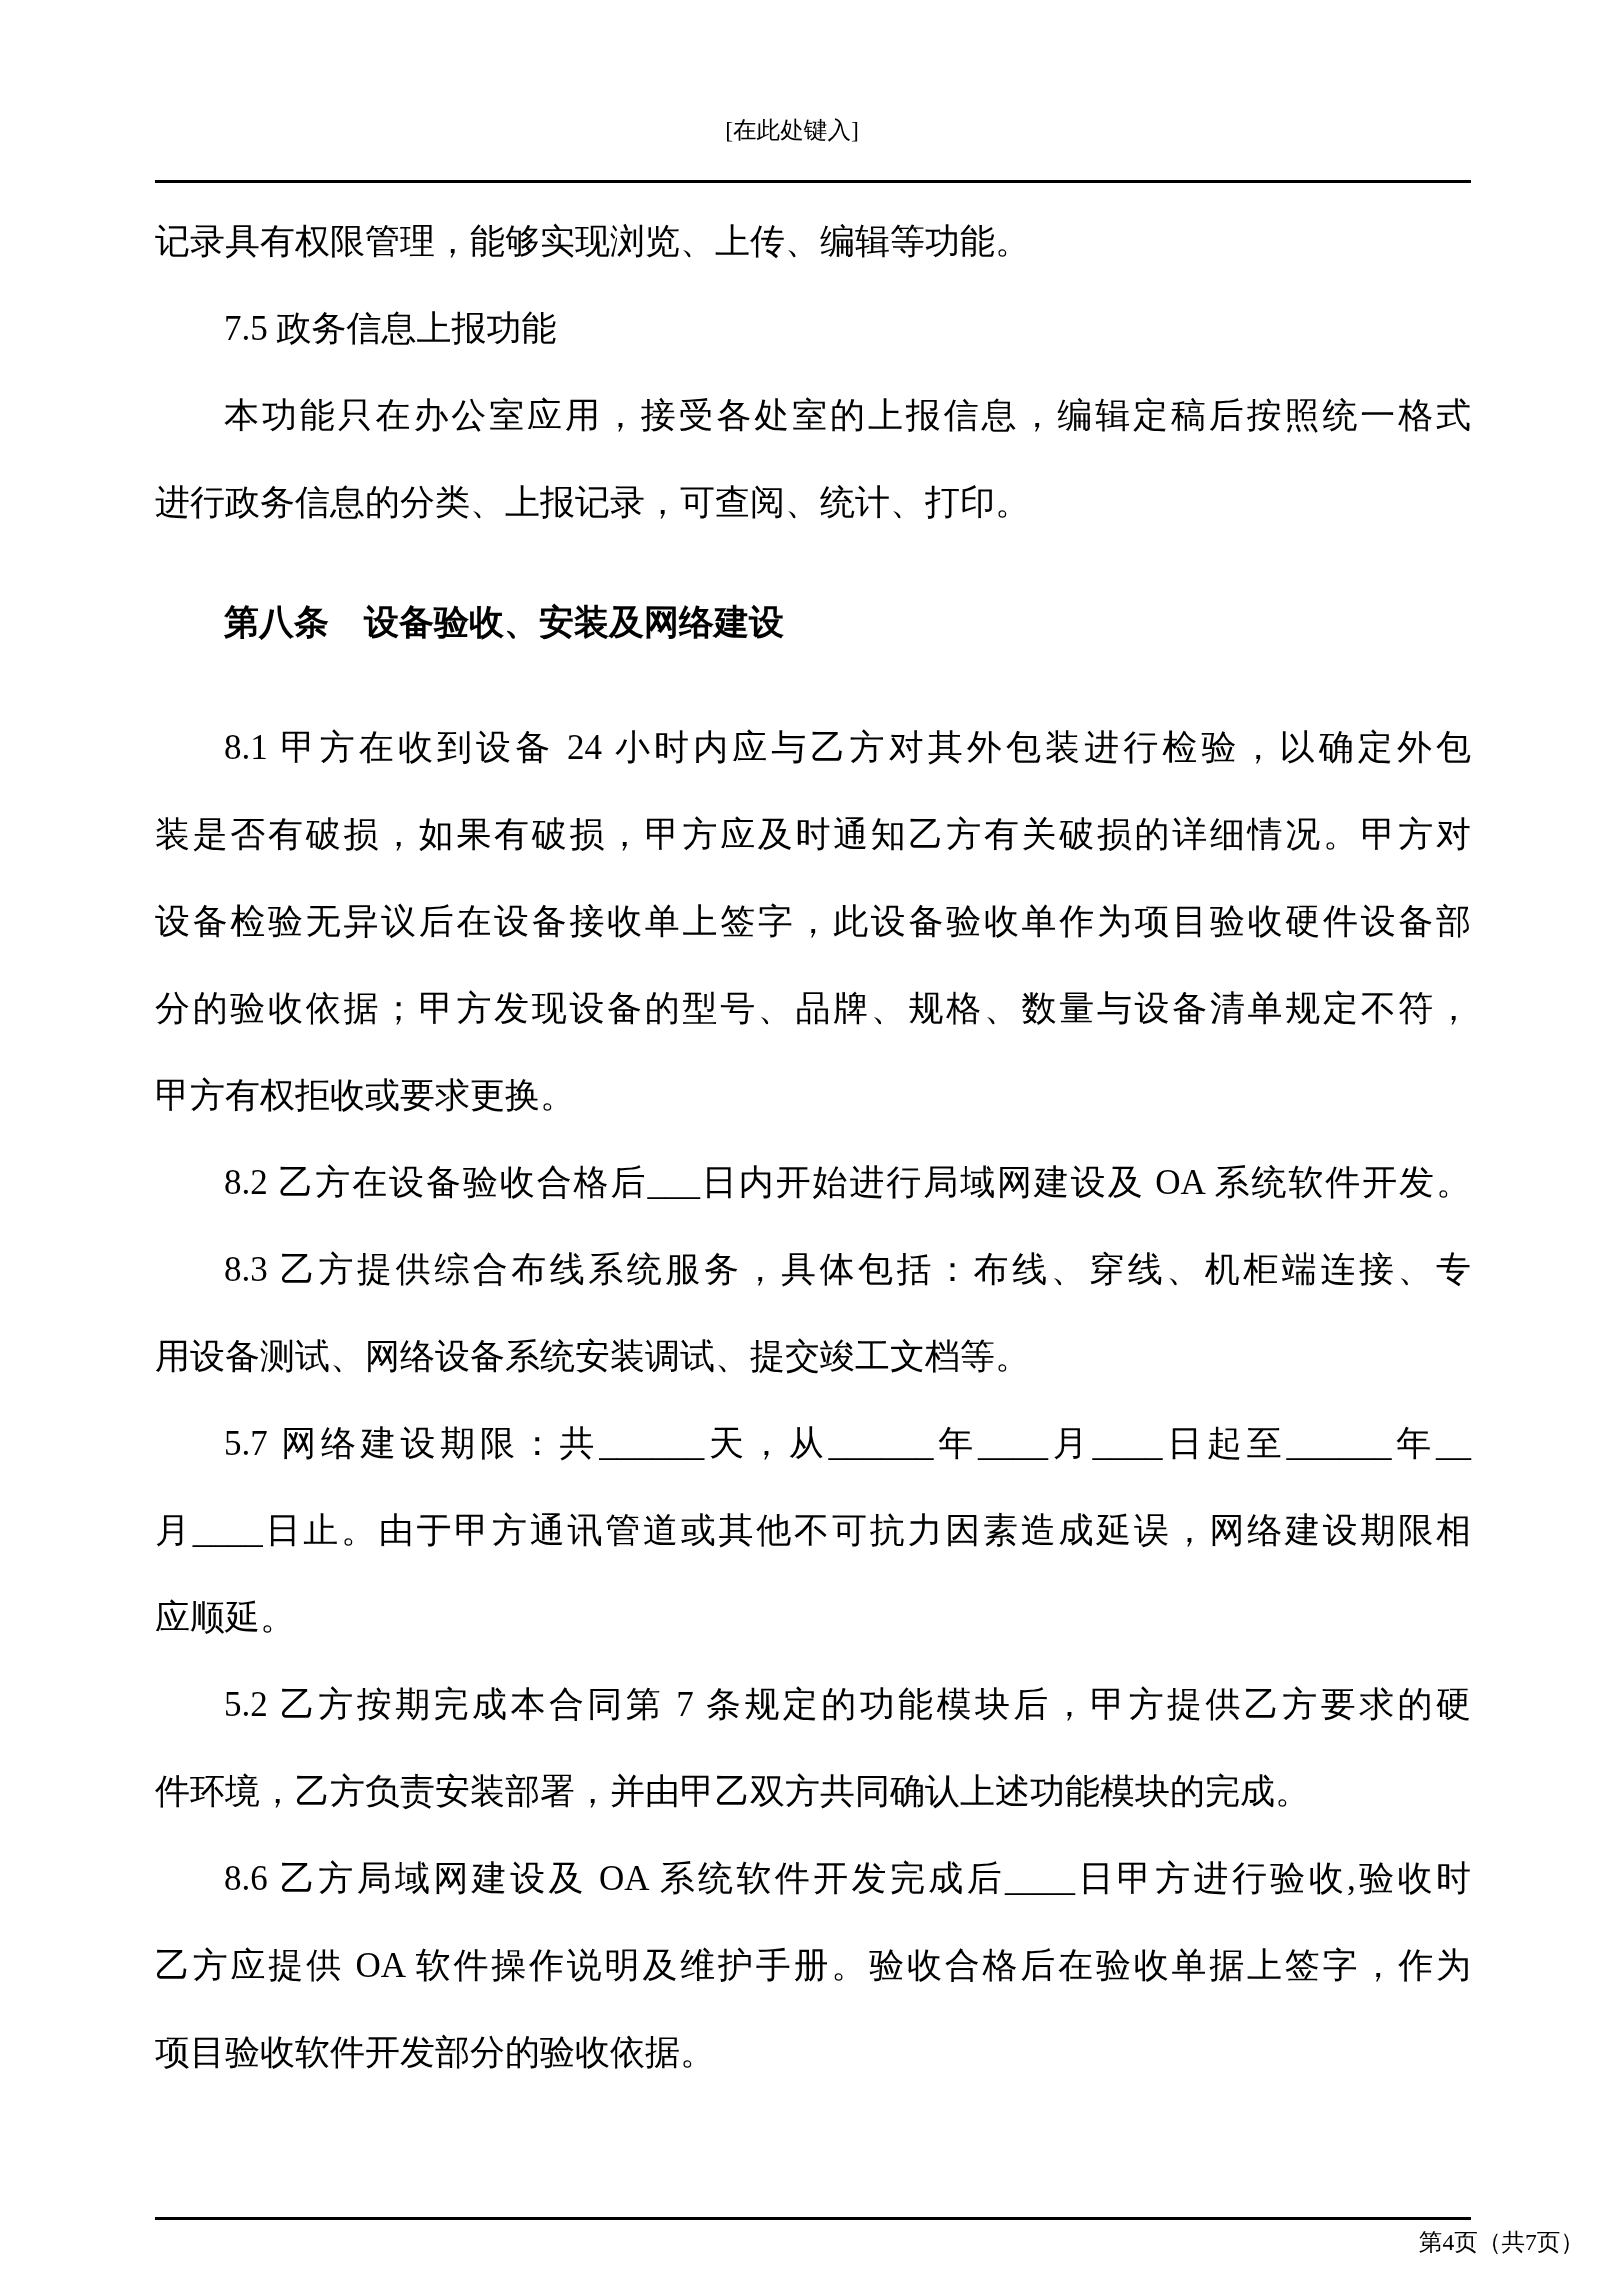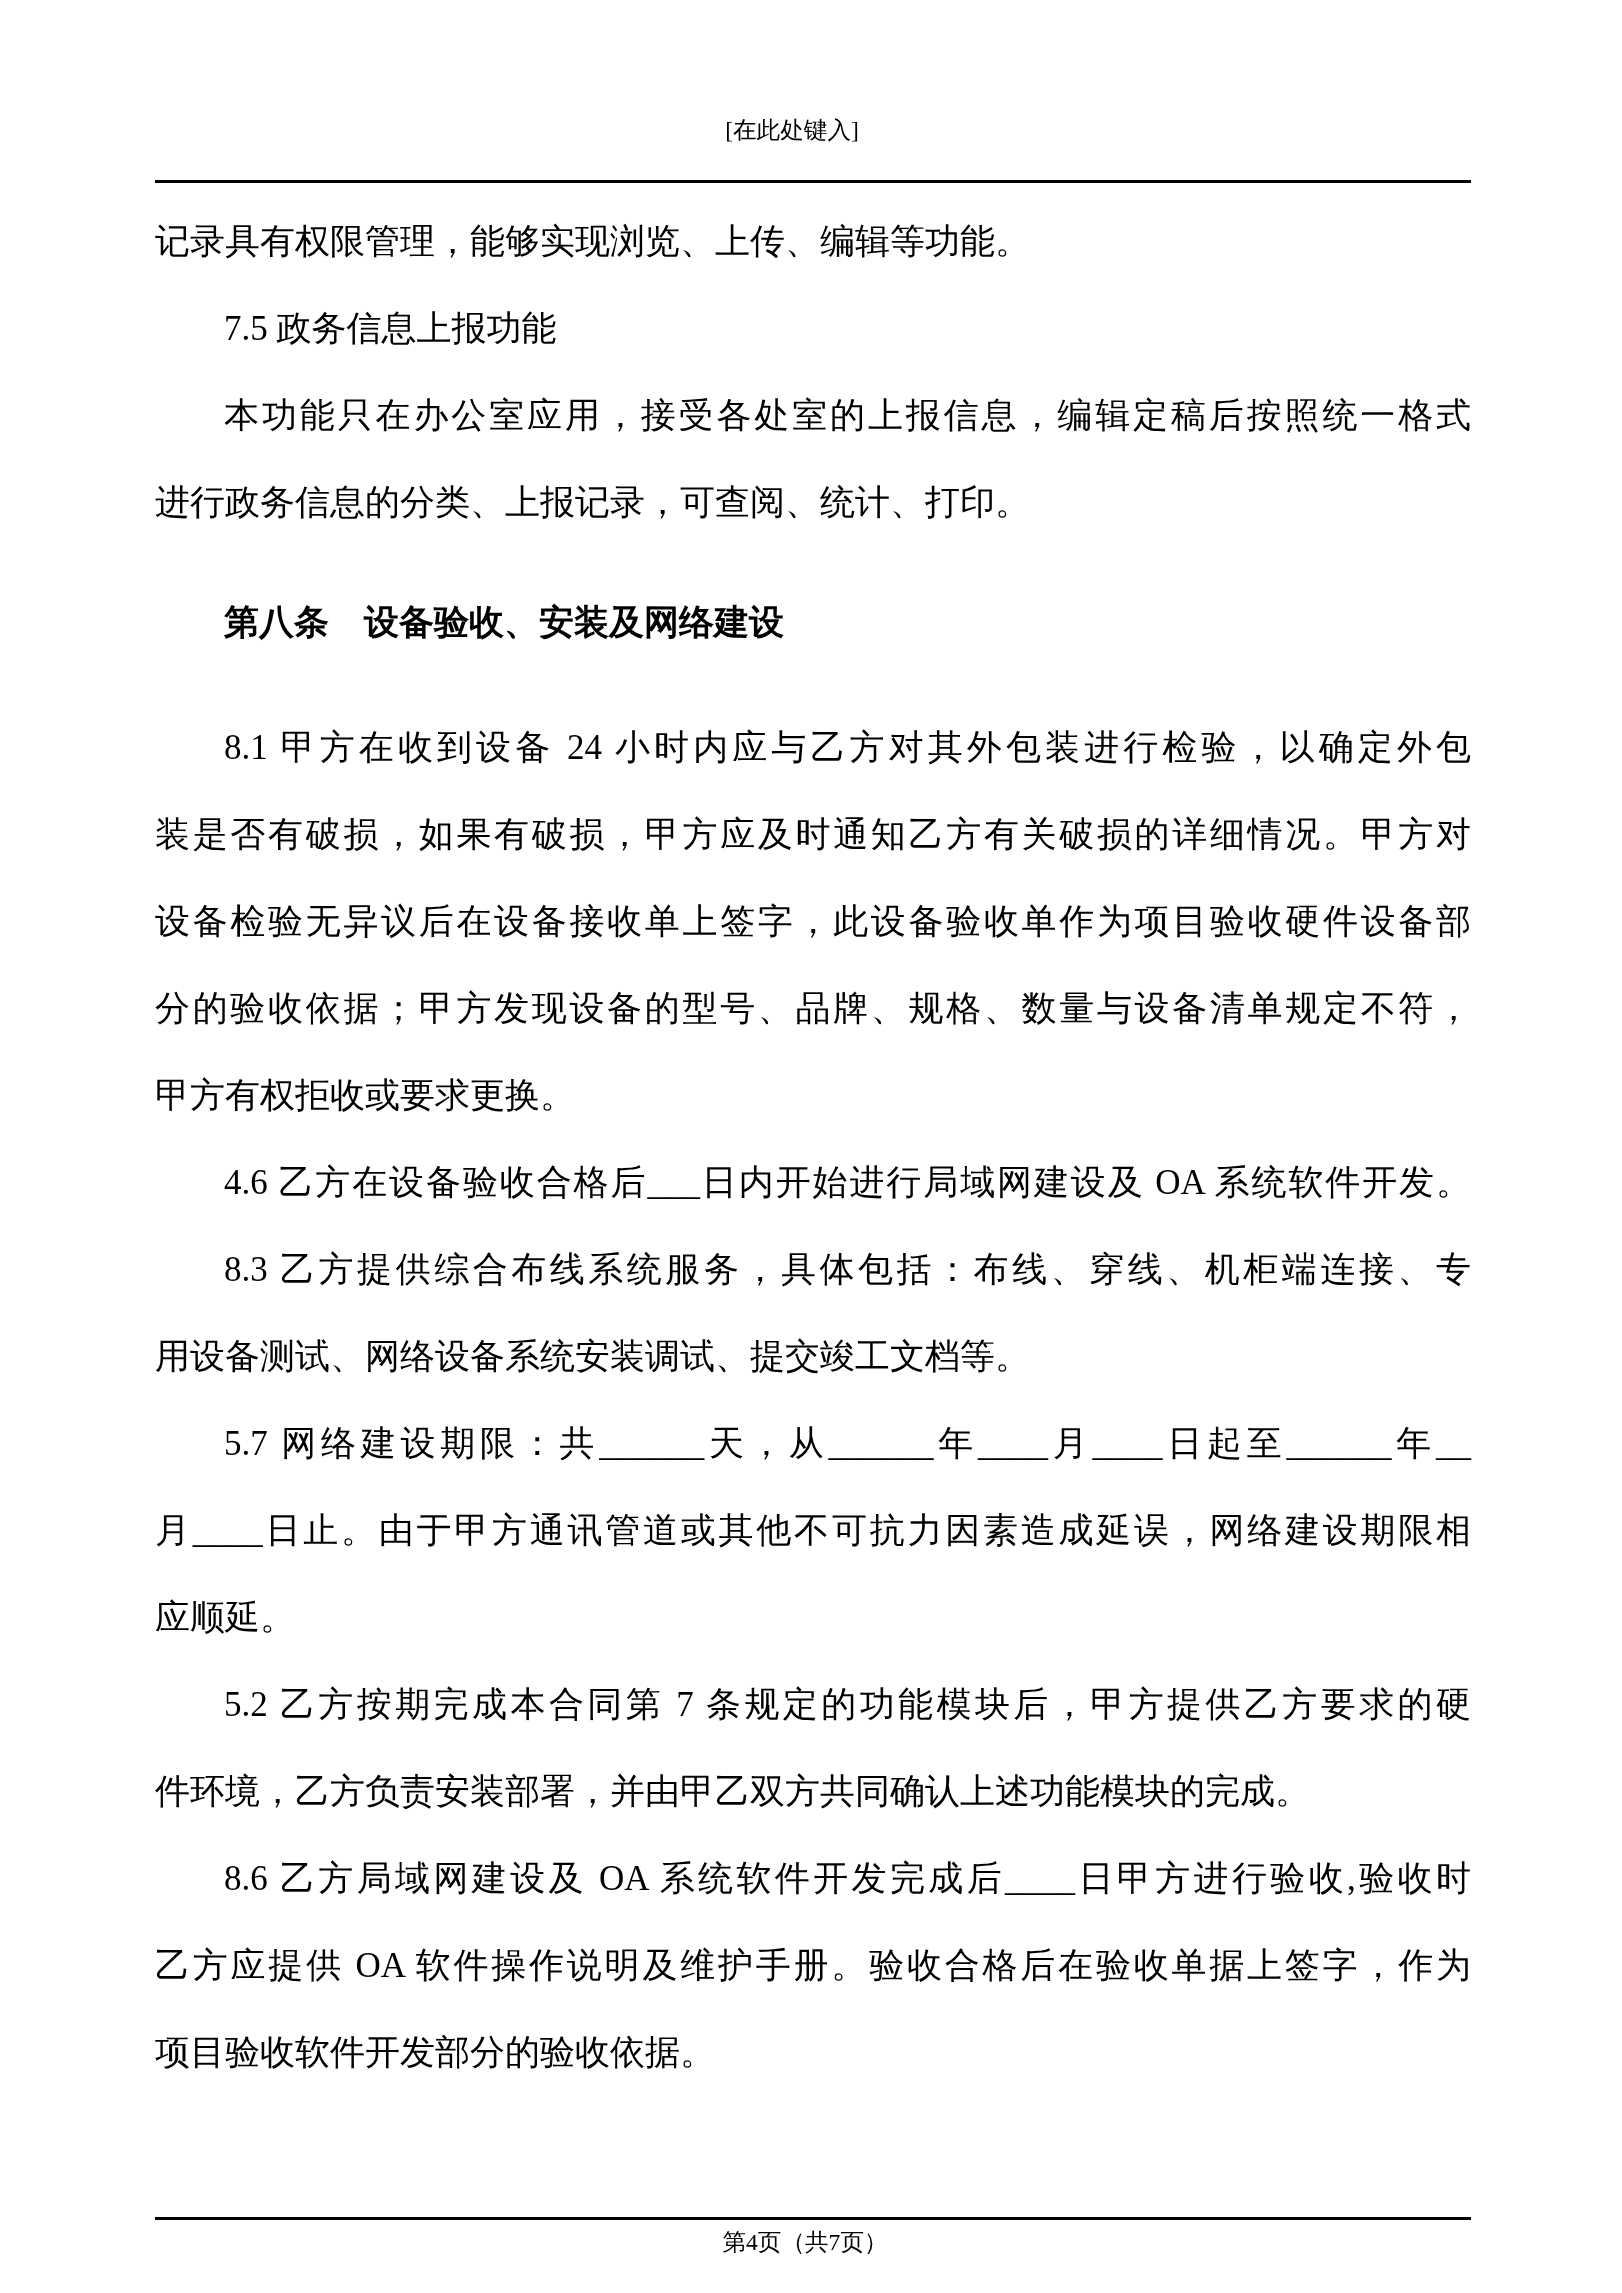--- a/index.html
+++ b/index.html
@@ -61,23 +61,23 @@
     position: absolute;
     top: 2217px;
     left: 155px;
     width: 1316px;
     height: 0;
     border-top: 3.6px solid #000000;
   }
   .footer {
     position: absolute;
     top: 2227px;
-    left: 13px;
+    left: 0;
     width: 100%;
-    text-align: center;
+    text-align: right;
     font-size: 23.6px;
     line-height: 31px;
   }
 </style>
 </head>
 <body>
 
 <div class="page">
 
   <div class="header">
@@ -90,21 +90,21 @@
       <div class="line">记录具有权限管理，能够实现浏览、上传、编辑等功能。</div>
       <div class="line indent">7.5 政务信息上报功能</div>
       <div class="line indent fill">本功能只在办公室应用，接受各处室的上报信息，编辑定稿后按照统一格式</div>
       <div class="line">进行政务信息的分类、上报记录，可查阅、统计、打印。</div>
       <div class="line indent heading">第八条　设备验收、安装及网络建设</div>
       <div class="line indent fill">8.1 甲方在收到设备 24 小时内应与乙方对其外包装进行检验，以确定外包</div>
       <div class="line fill">装是否有破损，如果有破损，甲方应及时通知乙方有关破损的详细情况。甲方对</div>
       <div class="line fill">设备检验无异议后在设备接收单上签字，此设备验收单作为项目验收硬件设备部</div>
       <div class="line fill">分的验收依据；甲方发现设备的型号、品牌、规格、数量与设备清单规定不符，</div>
       <div class="line">甲方有权拒收或要求更换。</div>
-      <div class="line indent fill">4.6 乙方在设备验收合格后___日内开始进行局域网建设及 OA 系统软件开发。</div>
+      <div class="line indent fill">8.2 乙方在设备验收合格后___日内开始进行局域网建设及 OA 系统软件开发。</div>
       <div class="line indent fill">8.3 乙方提供综合布线系统服务，具体包括：布线、穿线、机柜端连接、专</div>
       <div class="line">用设备测试、网络设备系统安装调试、提交竣工文档等。</div>
       <div class="line indent fill">5.7 网络建设期限：共______天，从______年____月____日起至______年__</div>
       <div class="line fill">月____日止。由于甲方通讯管道或其他不可抗力因素造成延误，网络建设期限相</div>
       <div class="line">应顺延。</div>
       <div class="line indent fill">5.2 乙方按期完成本合同第 7 条规定的功能模块后，甲方提供乙方要求的硬</div>
       <div class="line">件环境，乙方负责安装部署，并由甲乙双方共同确认上述功能模块的完成。</div>
       <div class="line indent fill">8.6 乙方局域网建设及 OA 系统软件开发完成后____日甲方进行验收,验收时</div>
       <div class="line fill">乙方应提供 OA 软件操作说明及维护手册。验收合格后在验收单据上签字，作为</div>
       <div class="line">项目验收软件开发部分的验收依据。</div>

